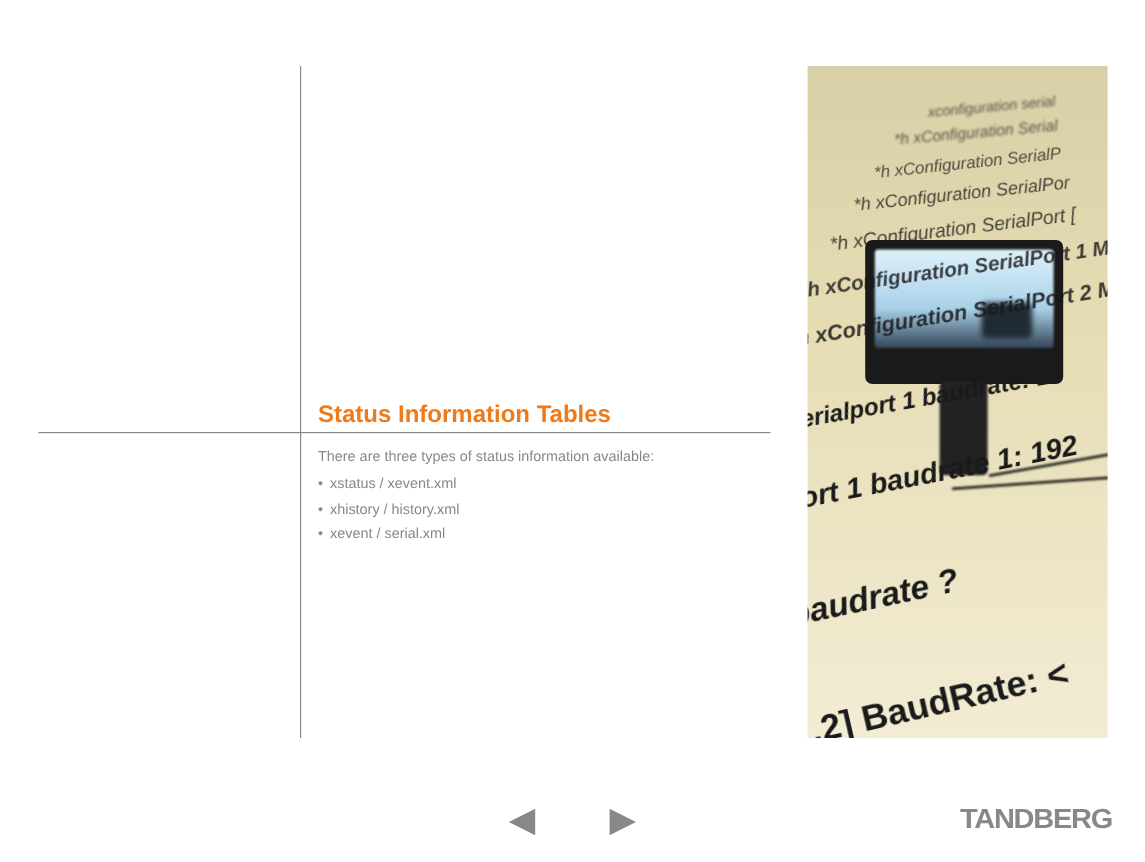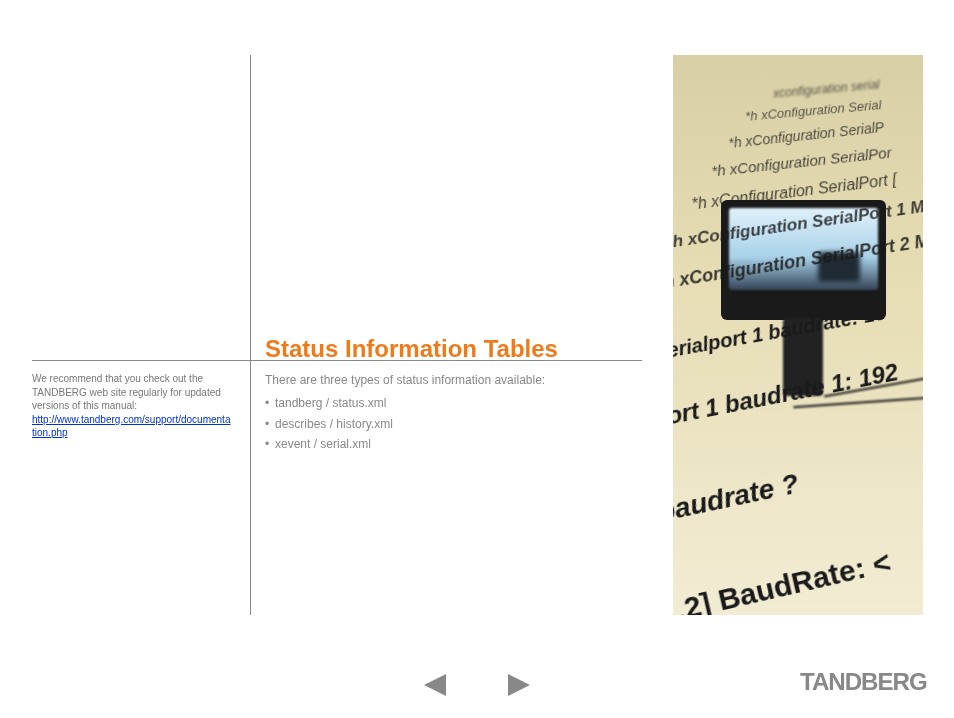--- a/index.html
+++ b/index.html
@@ -11,21 +11,21 @@
   .vline { position: absolute; left: 250px; top: 55px; width: 1px; height: 560px; background: #888; }
   
   
   .hline { position: absolute; left: 32px; top: 360px; width: 610px; height: 1px; background: #888; }
   
   
   .note { position: absolute; left: 32px; top: 372px; width: 200px; font-size: 10px; color: #777; line-height: 1.35; }
   .note a { color: #0033cc; text-decoration: underline; word-break: break-all; }
   
   
-  .heading { position: absolute; left: 265px; top: 335px; font-size: 24px; font-weight: bold; color: #ee7a1a; }
+  .heading { position: absolute; left: 265px; top: 335px; font-size: 20px; font-weight: bold; color: #ee7a1a; }
   
   
   .body { position: absolute; left: 265px; top: 372px; width: 360px; font-size: 12px; color: #888; line-height: 1.45; }
   .body p { margin-bottom: 6px; }
   .body ul { list-style: none; margin-top: 2px; }
   .body ul li { padding-left: 10px; position: relative; margin-bottom: 3px; }
   .body ul li::before { content: "•"; position: absolute; left: 0; }
   
   
   .rightimg { position: absolute; left: 673px; top: 55px; width: 250px; height: 560px; background: linear-gradient(180deg,#d8cfa6 0%,#e6ddb4 40%,#f2ecd4 100%); overflow: hidden; }
@@ -63,30 +63,26 @@
 </head>
 <body>
 
 <div class="page">
 
   <div class="vline"></div>
   <div class="hline"></div>
 
   <h1 class="heading">Status Information Tables</h1>
 
-  <div class="note">
-    <span>We recommend that you check out the TANDBERG web site regularly for updated versions of this manual:</span><br>
-    <a href="#">http://www.tandberg.com/support/documentation.php</a>
-  </div>
 
   <div class="body">
     <p>There are three types of status information available:</p>
     <ul>
-      <li>tandberg / status.xml</li>
-      <li>describes / history.xml</li>
+      <li>xstatus / xevent.xml</li>
+      <li>xhistory / history.xml</li>
       <li>xevent / serial.xml</li>
     </ul>
   </div>
 
   <div class="rightimg">
     <div class="monitor">
       <div class="screen"></div>
     </div>
     <div class="stand"></div>
     <div class="cables">

